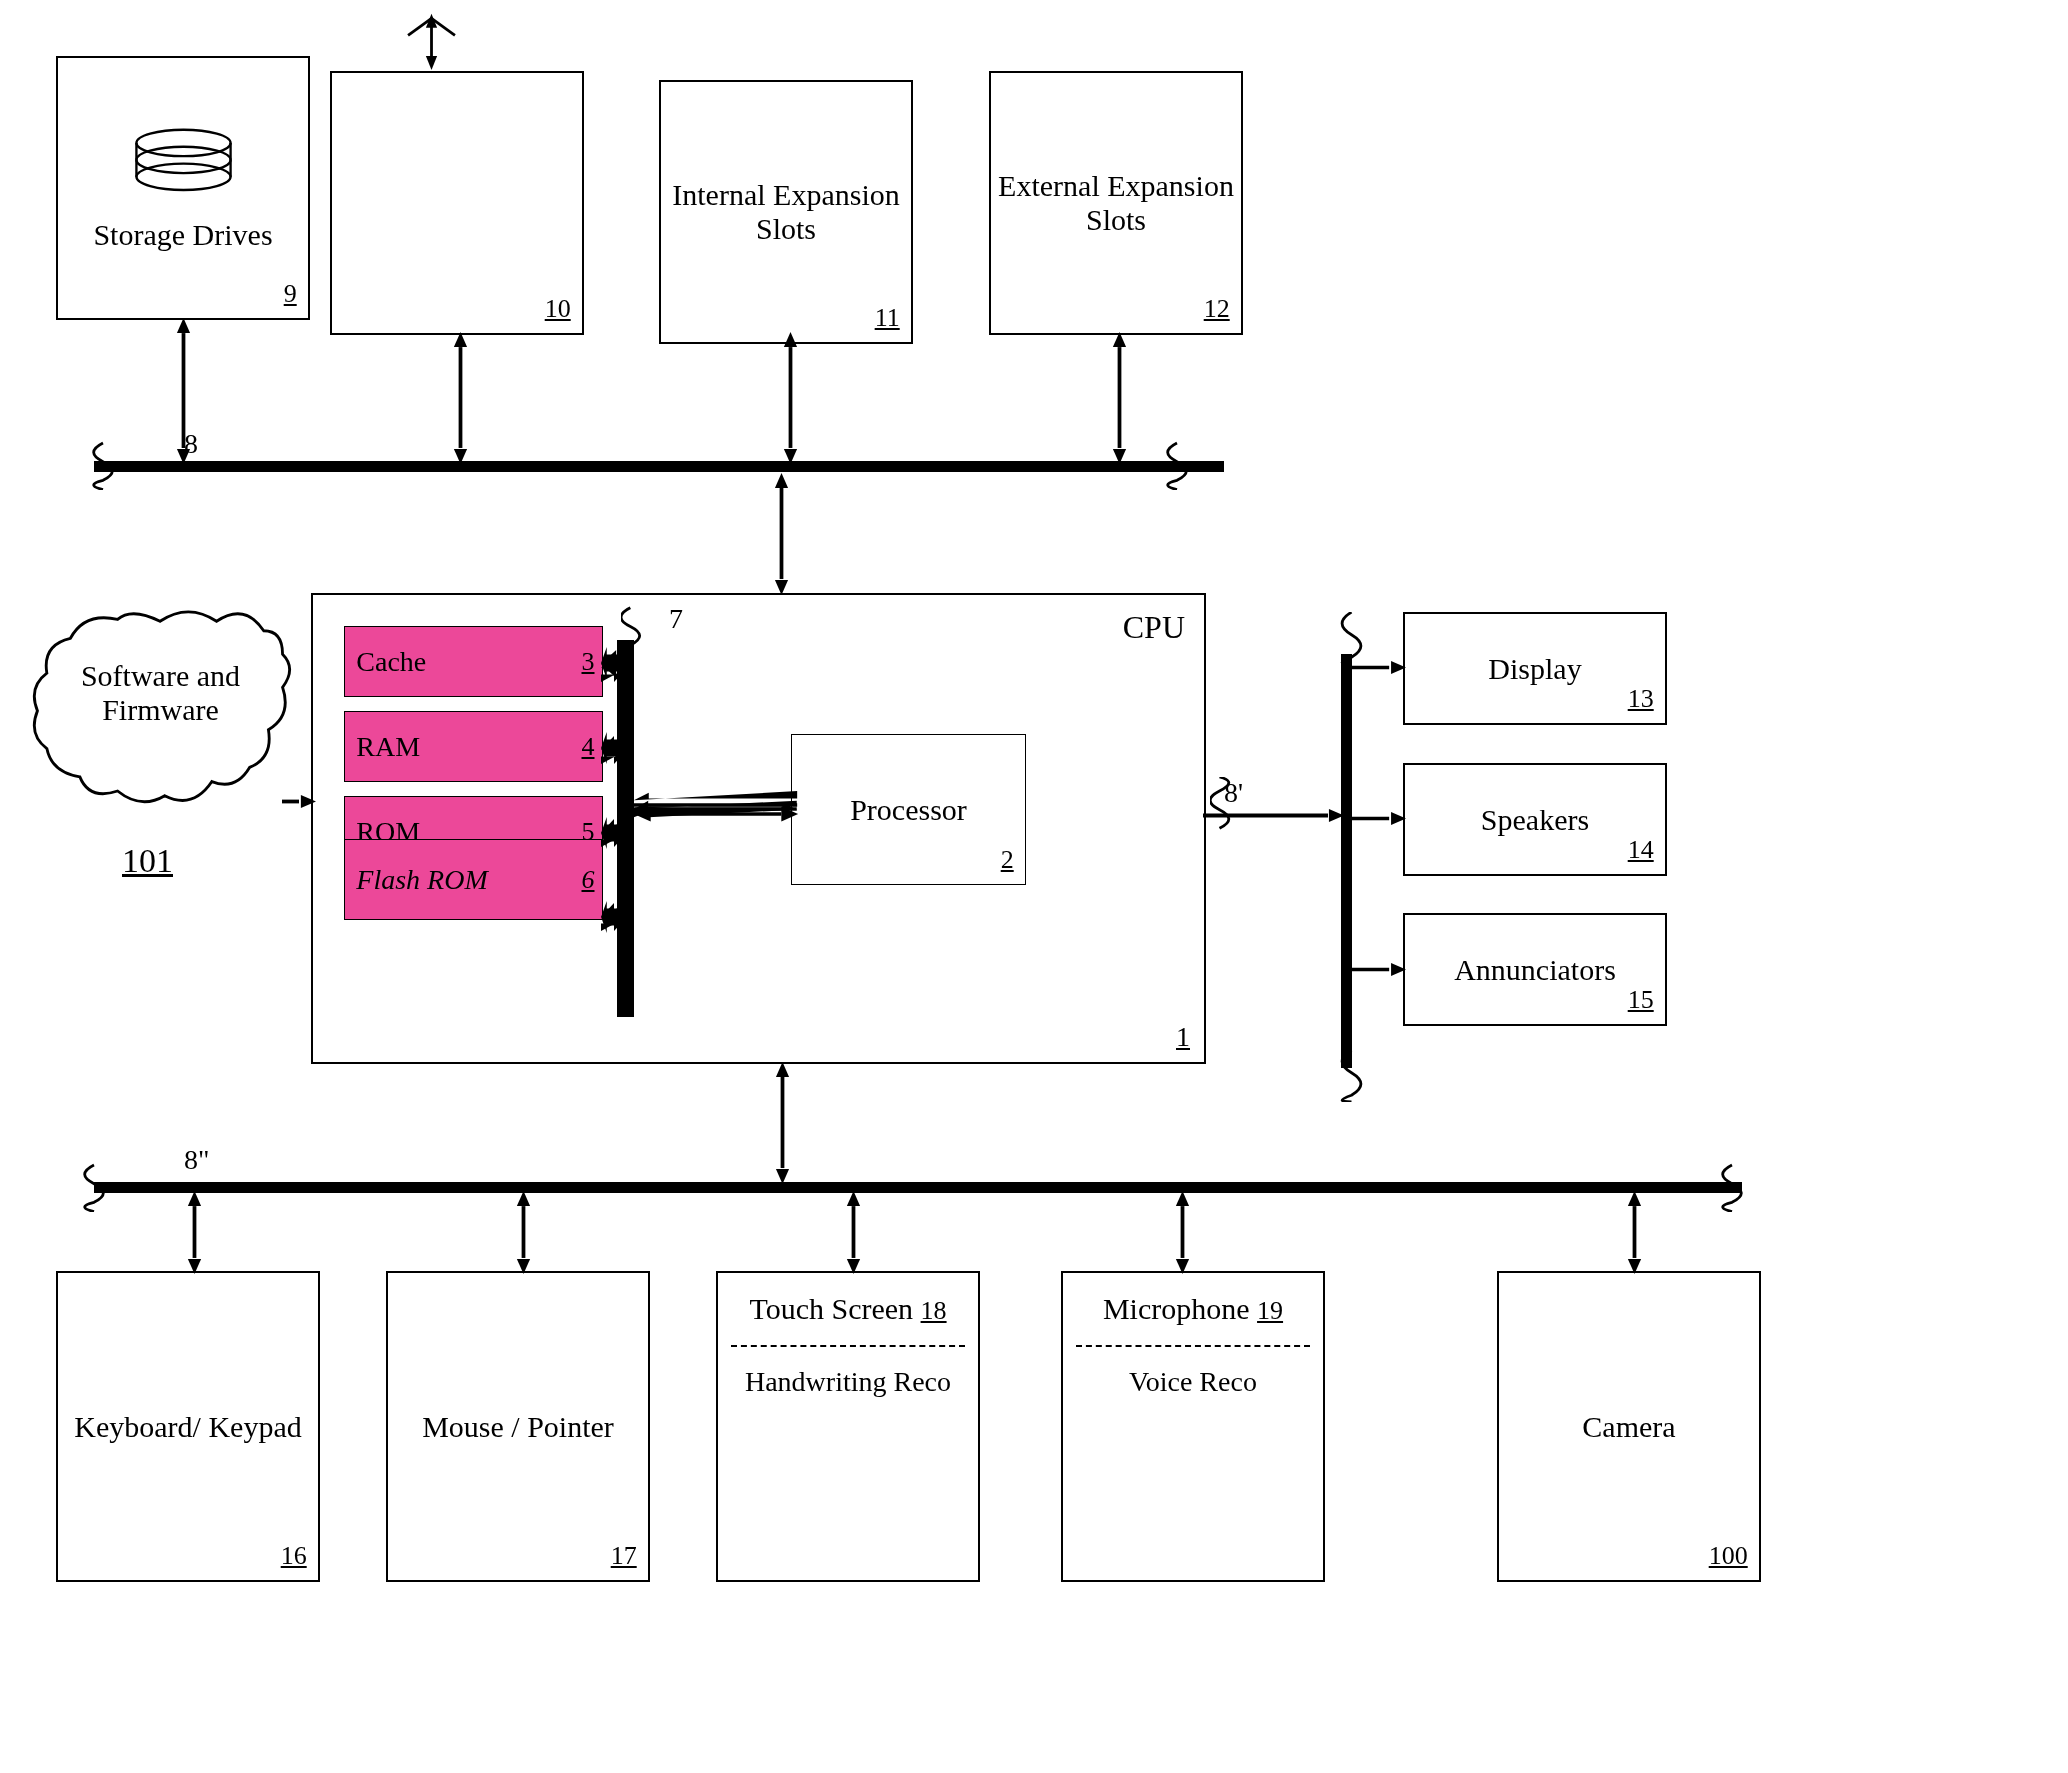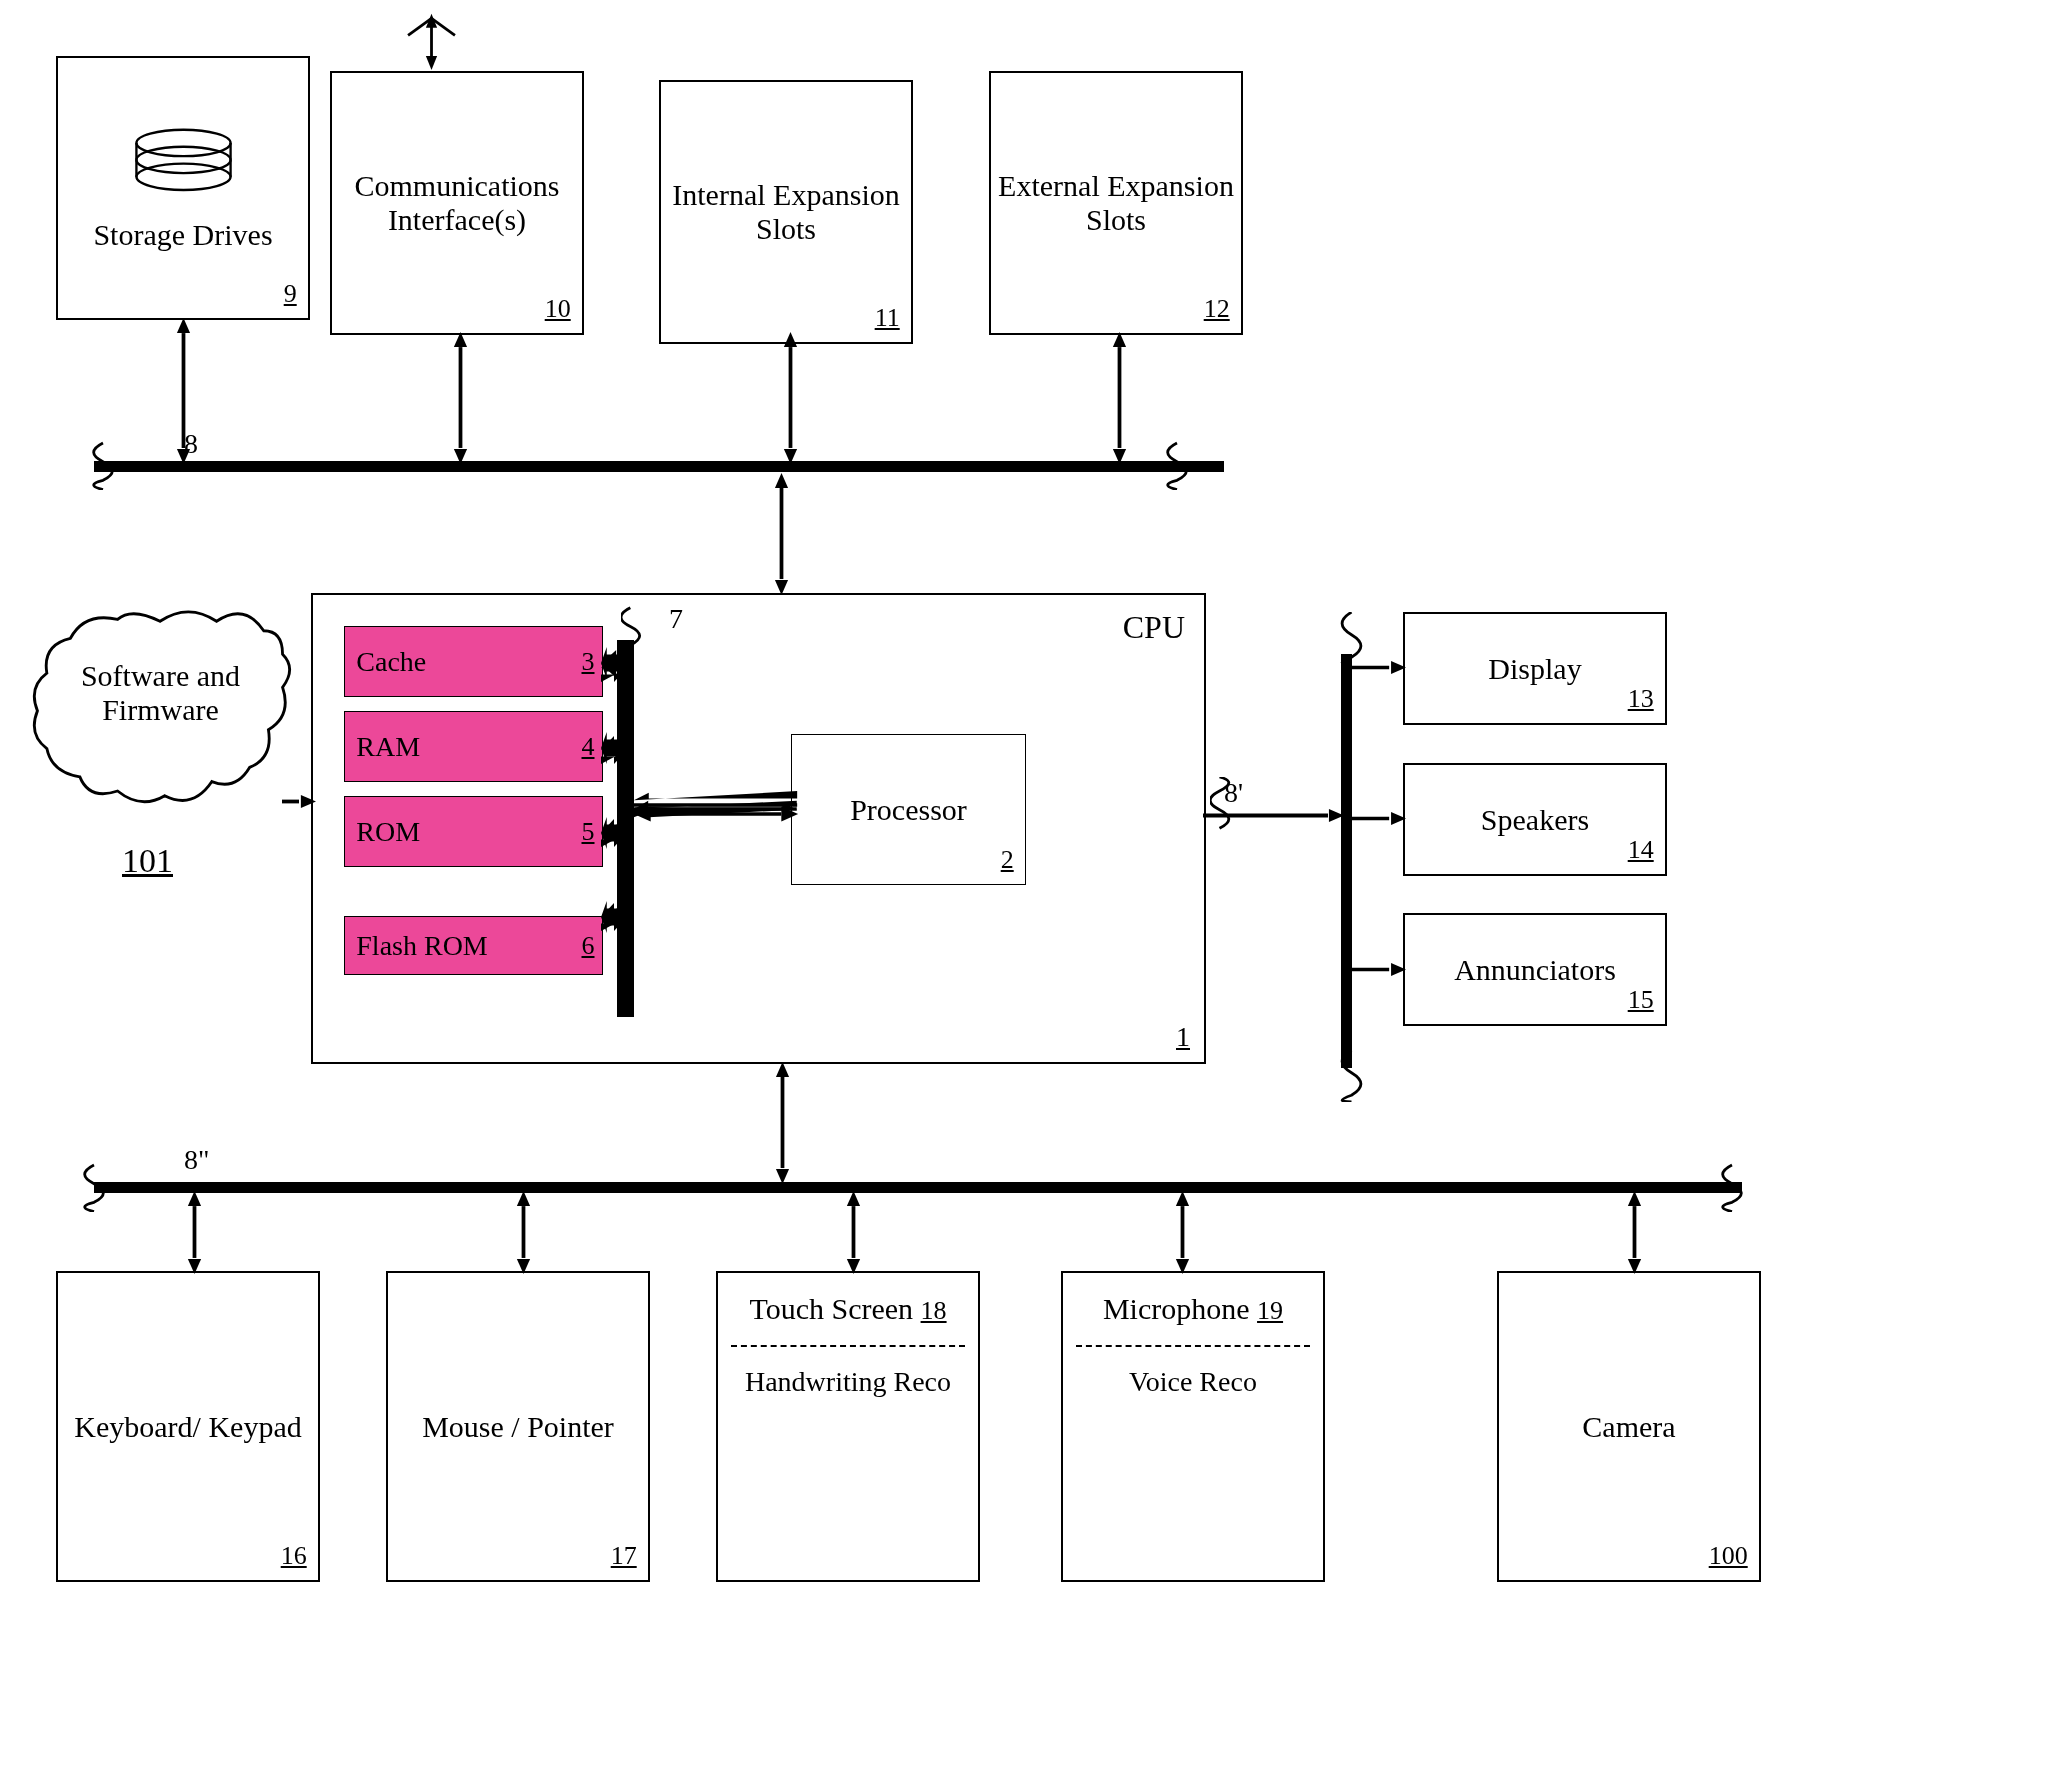--- a/index.html
+++ b/index.html
@@ -72,21 +72,20 @@
 
   <svg style="position:absolute; left:394px; top:9.4px;" width="75" height="61" viewBox="0 0 80 65">
     <line x1="40" y1="60" x2="40" y2="10" stroke="#000" stroke-width="3"></line>
     <line x1="40" y1="10" x2="15" y2="28" stroke="#000" stroke-width="3"></line>
     <line x1="40" y1="10" x2="65" y2="28" stroke="#000" stroke-width="3"></line>
 
     <polygon points="40,5 34,20 46,20" fill="#000"></polygon>
     <polygon points="40,65 34,50 46,50" fill="#000"></polygon>
   </svg>
   <div class="box" style="left:330px; top:71px; width:254px; height:264px;">
-    <span>Communications Interface(s)</span>
     <span class="box-label">10</span>
   </div>
 
   <div class="box" style="left:659px; top:80px; width:254px; height:264px;">
     <span>Internal Expansion Slots</span>
     <span class="box-label">11</span>
   </div>
 
   <div class="box" style="left:989px; top:71px; width:254px; height:264px;">
     <span>External Expansion Slots</span>
@@ -173,21 +172,21 @@
   </svg>
 
   <div class="inner-box" style="left:344px; top:796px; width:259px; height:71px;">
     <span>ROM</span>
     <span class="inner-num">5</span>
   </div>
   <svg style="position:absolute; left:601px; top:815px;" width="21" height="36" viewBox="0 0 22 38">
     <polygon points="22,10 6,10 6,2 0,19 6,36 6,28 22,28" fill="#000"></polygon>
   </svg>
 
-  <div class="inner-box" style="left:344px; top:916px; width:259px; height:59px;">
+  <div class="inner-box" style="left:344px; top:839px; width:259px; height:81px;font-style:italic;">
     <span>Flash ROM</span>
     <span class="inner-num">6</span>
   </div>
   <svg style="position:absolute; left:601px; top:899px;" width="21" height="36" viewBox="0 0 22 38">
     <polygon points="22,10 6,10 6,2 0,19 6,36 6,28 22,28" fill="#000"></polygon>
   </svg>
 
   <svg style="position:absolute; left:633px; top:791px;" width="165" height="28" viewBox="0 0 175 30">
     <polygon points="0,10 16,2 16,8 175,8 175,0 175,0" fill="#000"></polygon>
     <line x1="0" y1="15" x2="175" y2="15" stroke="#000" stroke-width="4"></line>

